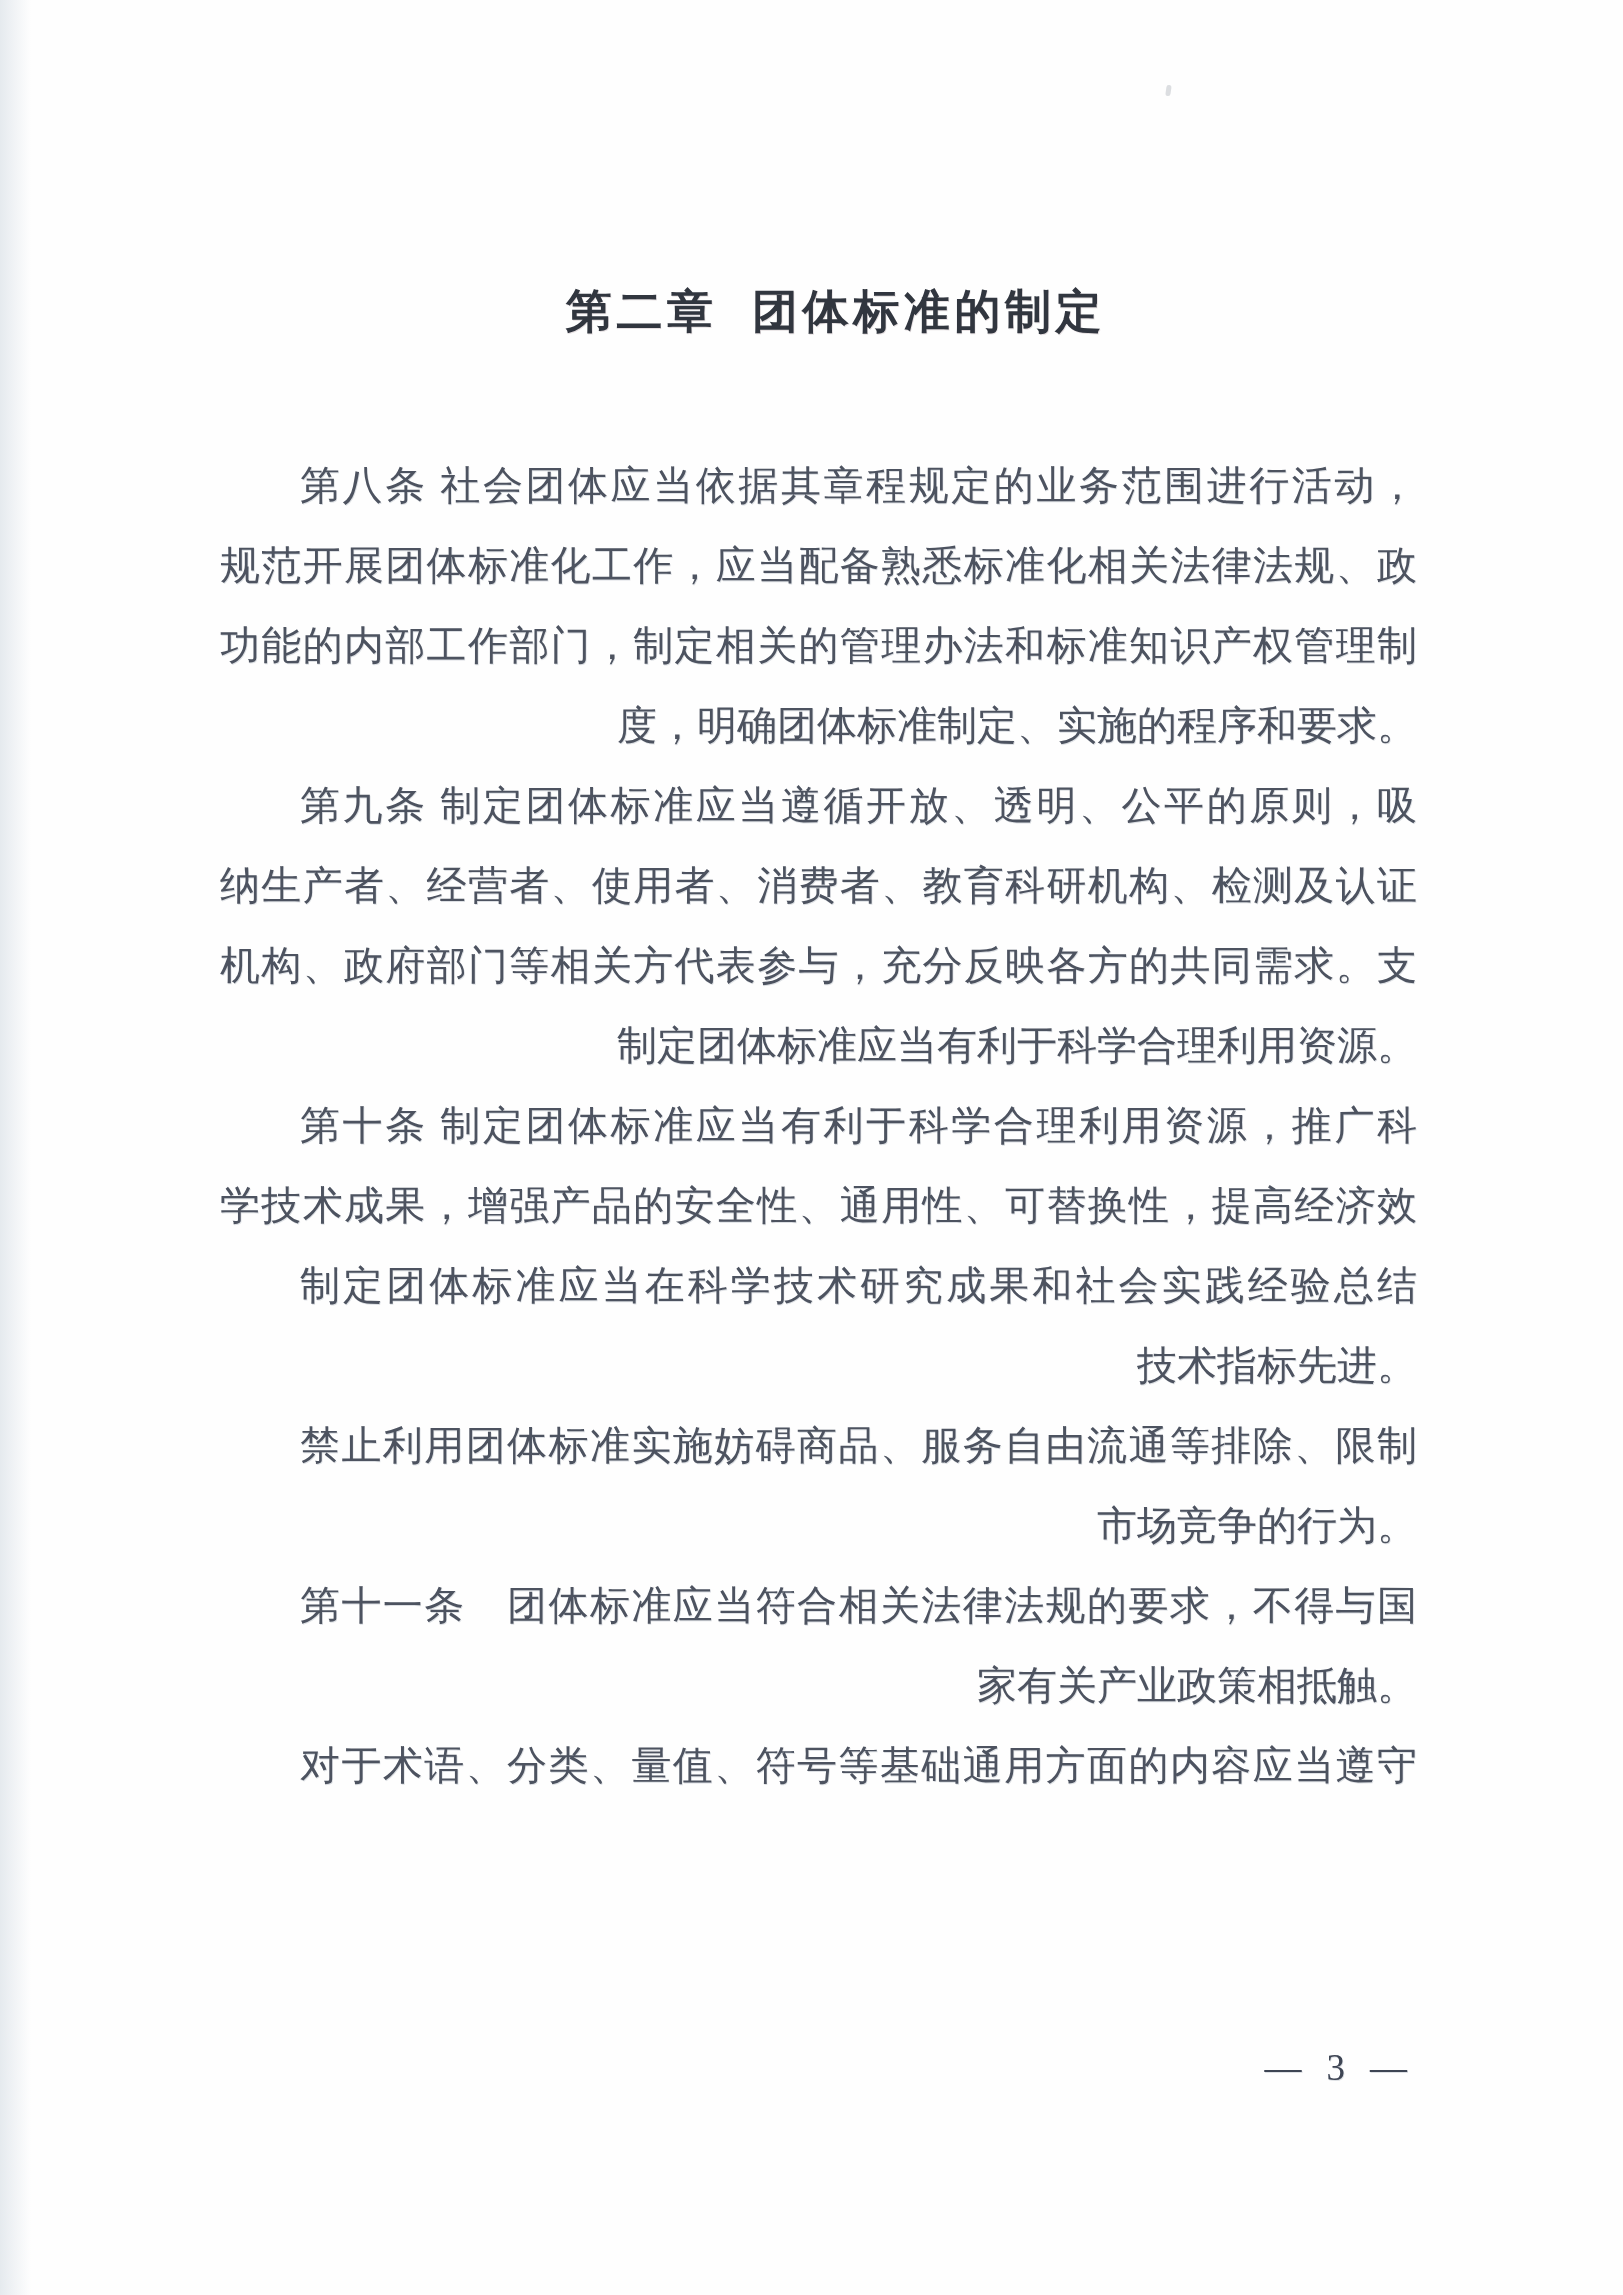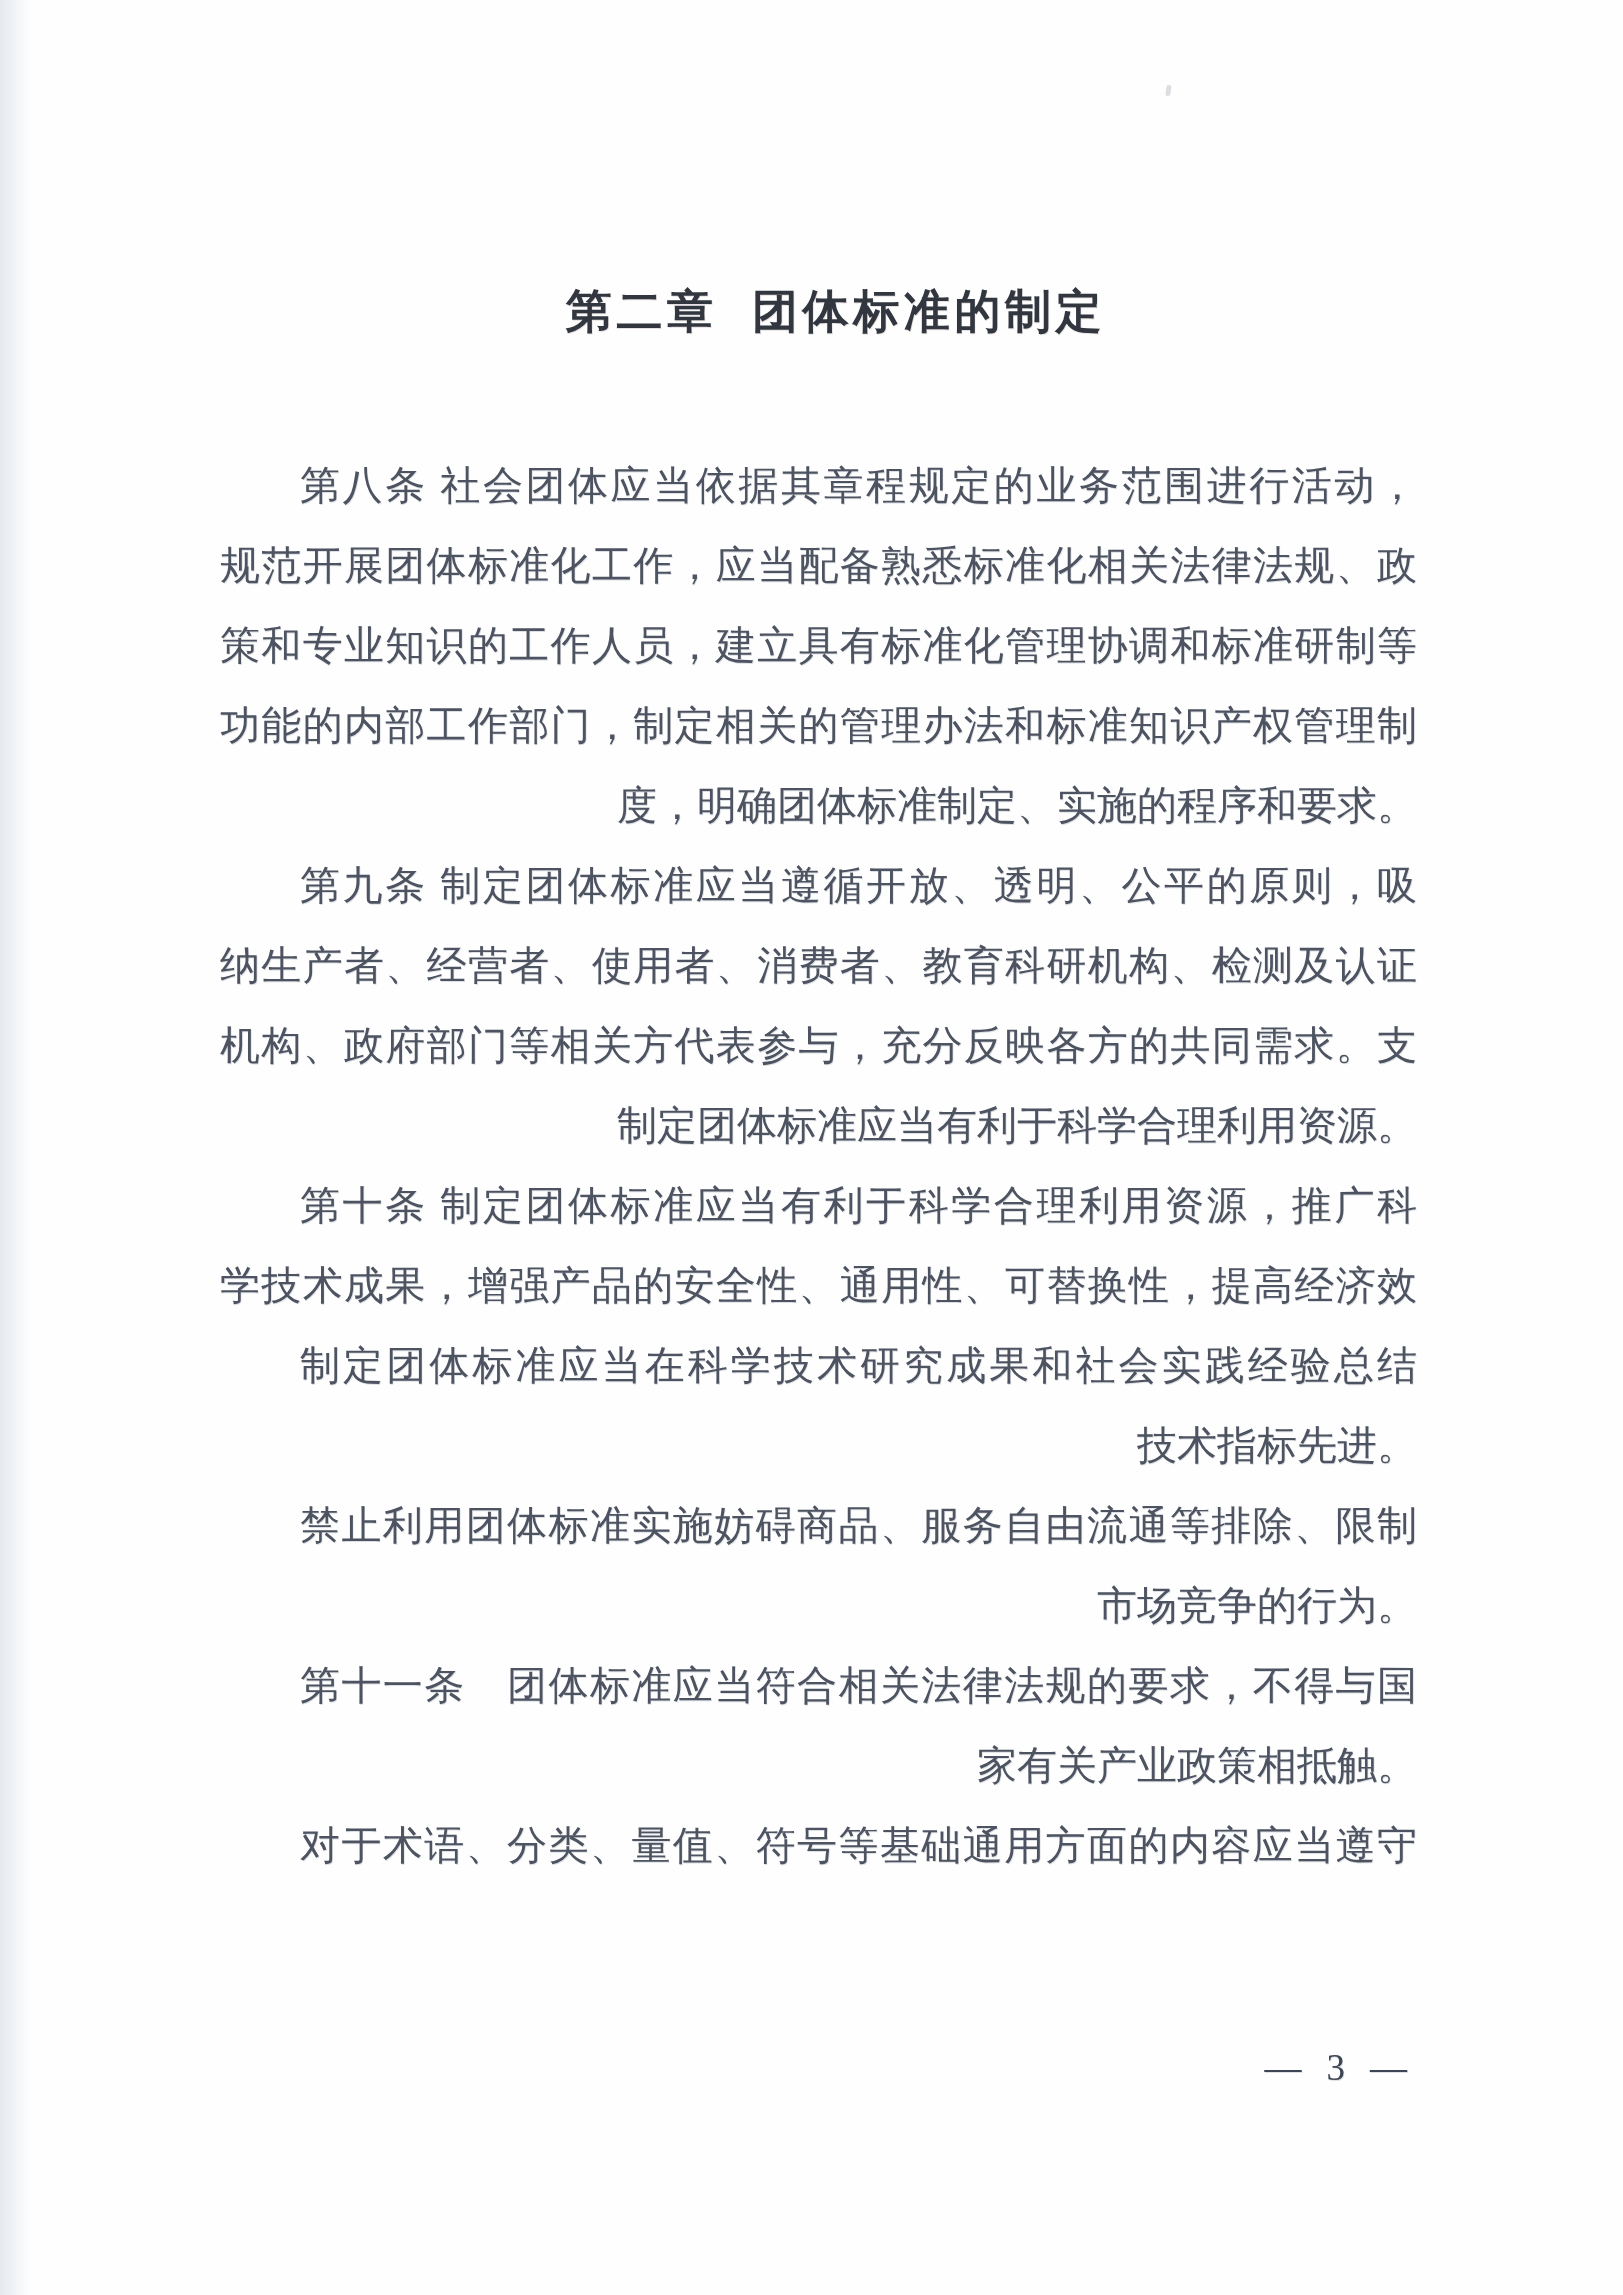--- a/index.html
+++ b/index.html
@@ -93,21 +93,20 @@
 <div class="page">
 
   <div class="edge-band"></div>
   <div class="speck"></div>
 
   <div class="chapter-title">第二章 团体标准的制定</div>
 
   <div class="doc-body">
     <div class="line indent jfull">第八条 社会团体应当依据其章程规定的业务范围进行活动，</div>
     <div class="line jfull">规范开展团体标准化工作，应当配备熟悉标准化相关法律法规、政</div>
-    <div class="line jfull">策和专业知识的工作人员，建立具有标准化管理协调和标准研制等</div>
     <div class="line jfull">功能的内部工作部门，制定相关的管理办法和标准知识产权管理制</div>
     <div class="line">度，明确团体标准制定、实施的程序和要求。</div>
     <div class="line indent jfull">第九条 制定团体标准应当遵循开放、透明、公平的原则，吸</div>
     <div class="line jfull">纳生产者、经营者、使用者、消费者、教育科研机构、检测及认证</div>
     <div class="line jfull">机构、政府部门等相关方代表参与，充分反映各方的共同需求。支</div>
     <div class="line">制定团体标准应当有利于科学合理利用资源。</div>
     <div class="line indent jfull">第十条 制定团体标准应当有利于科学合理利用资源，推广科</div>
     <div class="line jfull">学技术成果，增强产品的安全性、通用性、可替换性，提高经济效</div>
     <div class="line indent jfull">制定团体标准应当在科学技术研究成果和社会实践经验总结</div>
     <div class="line">技术指标先进。</div>

